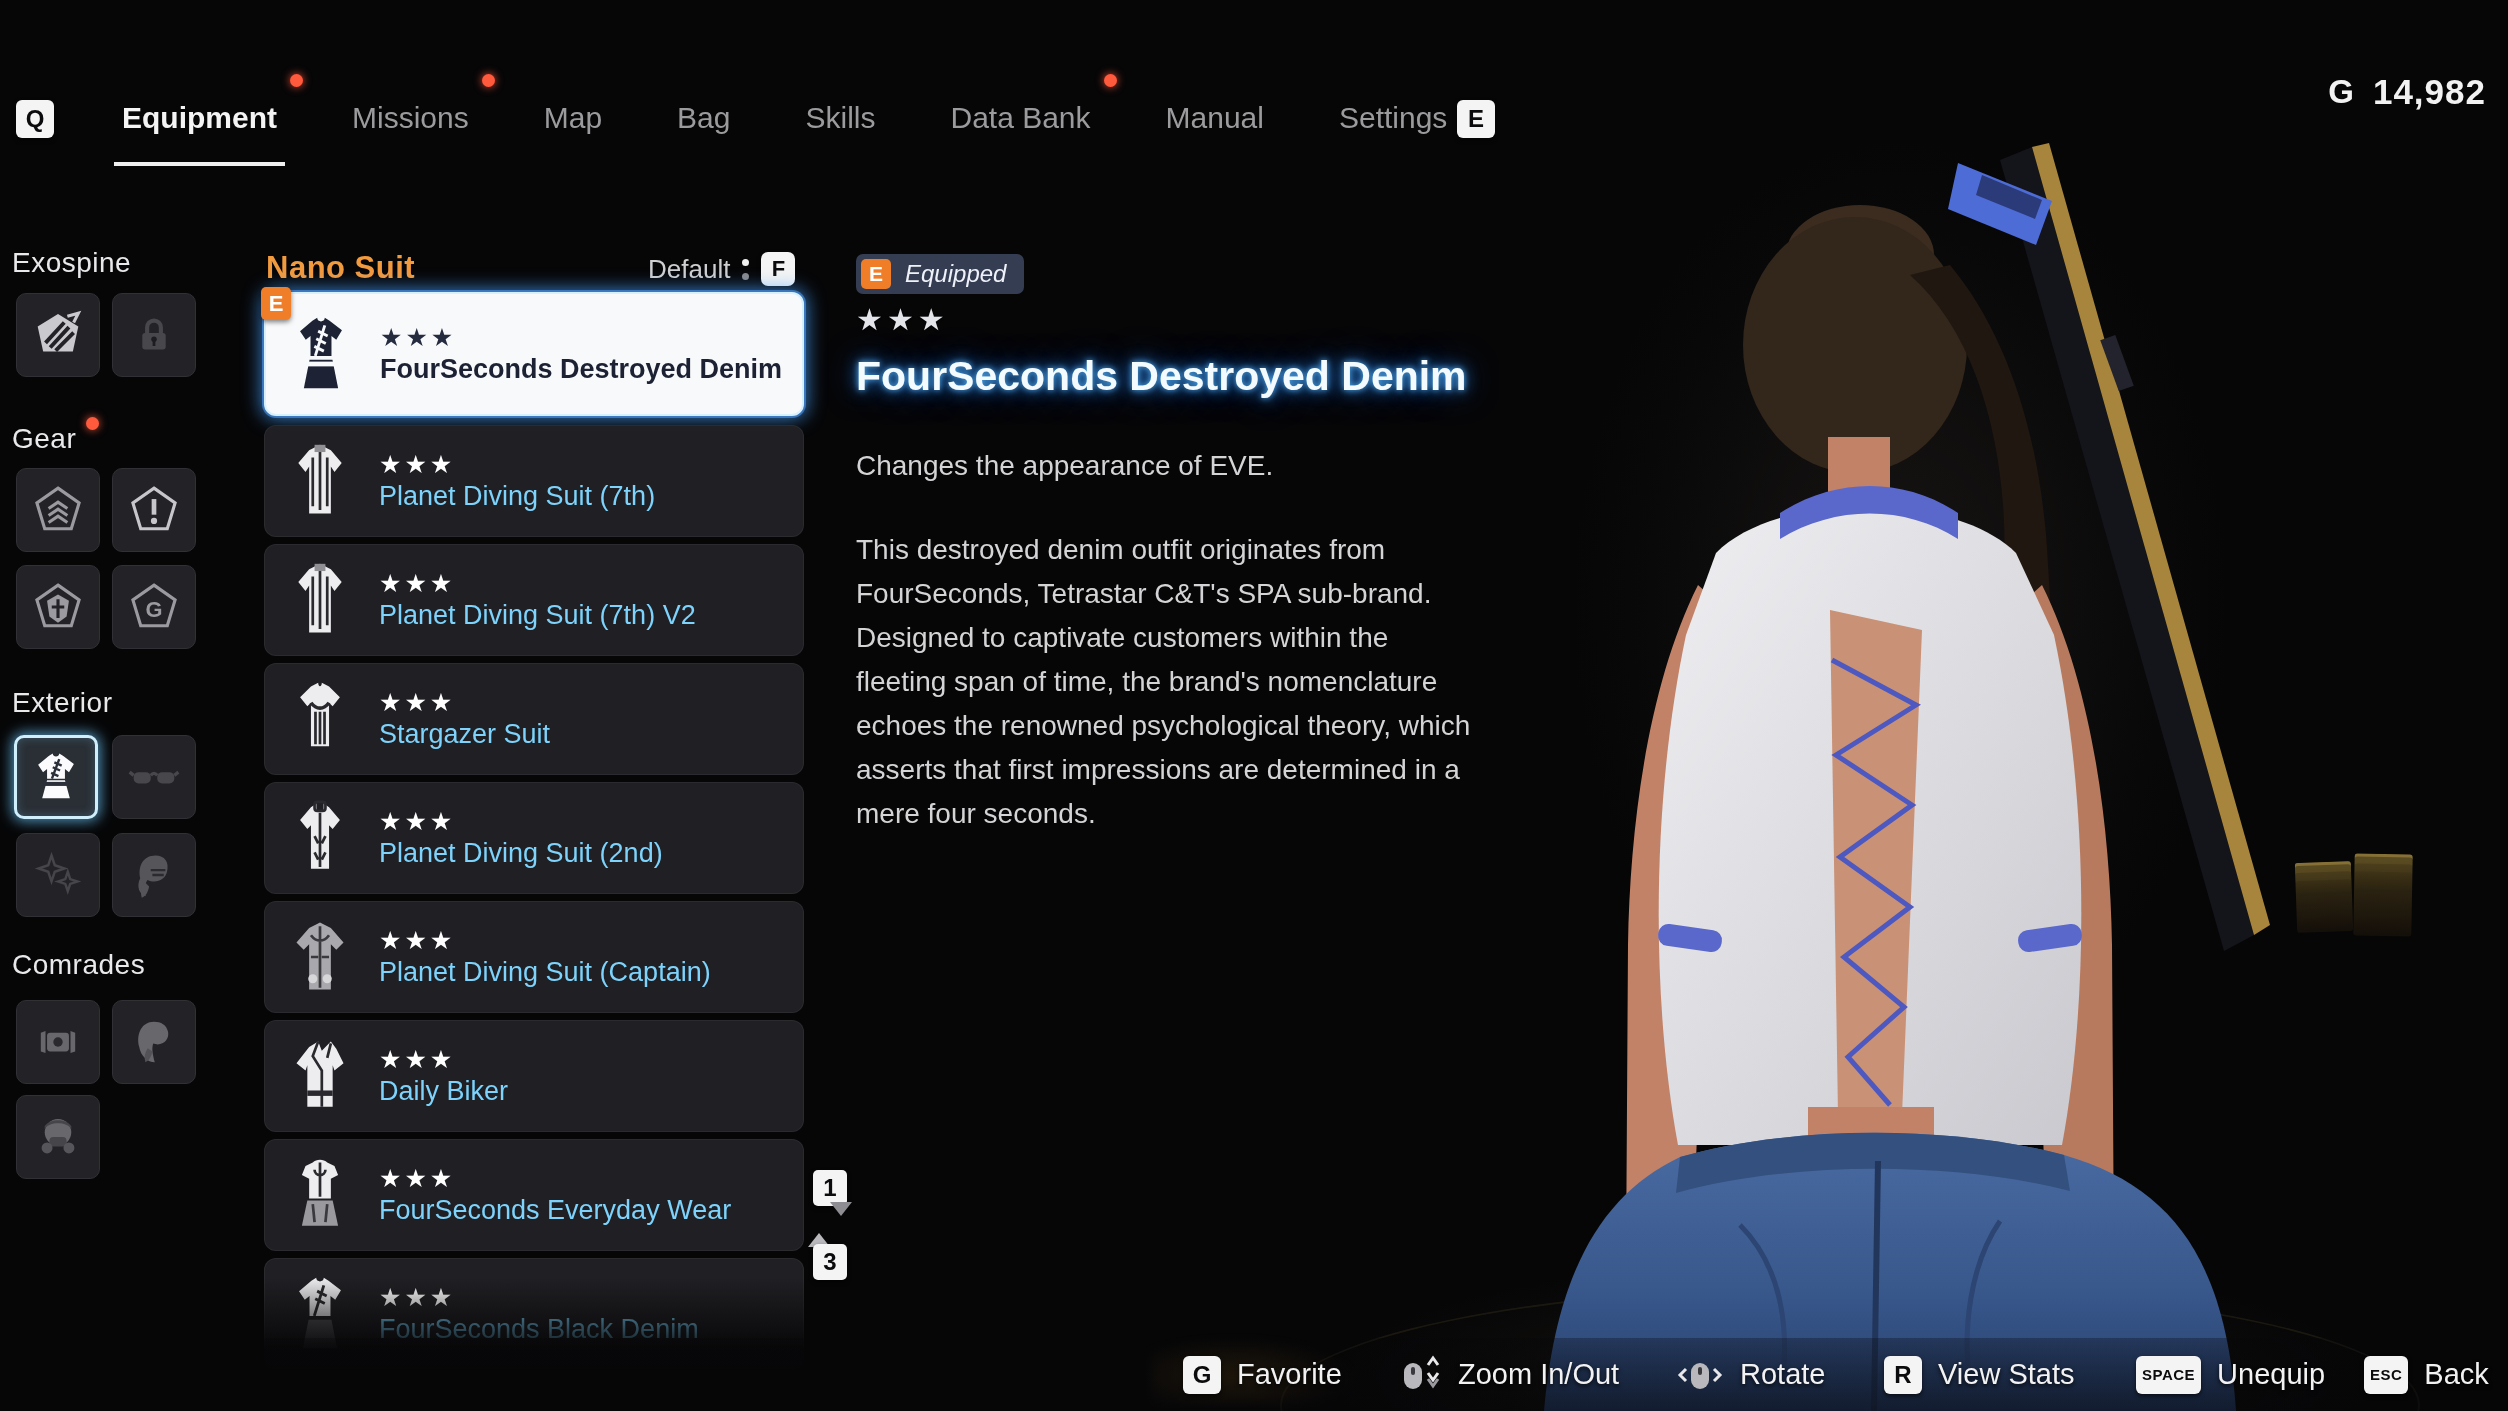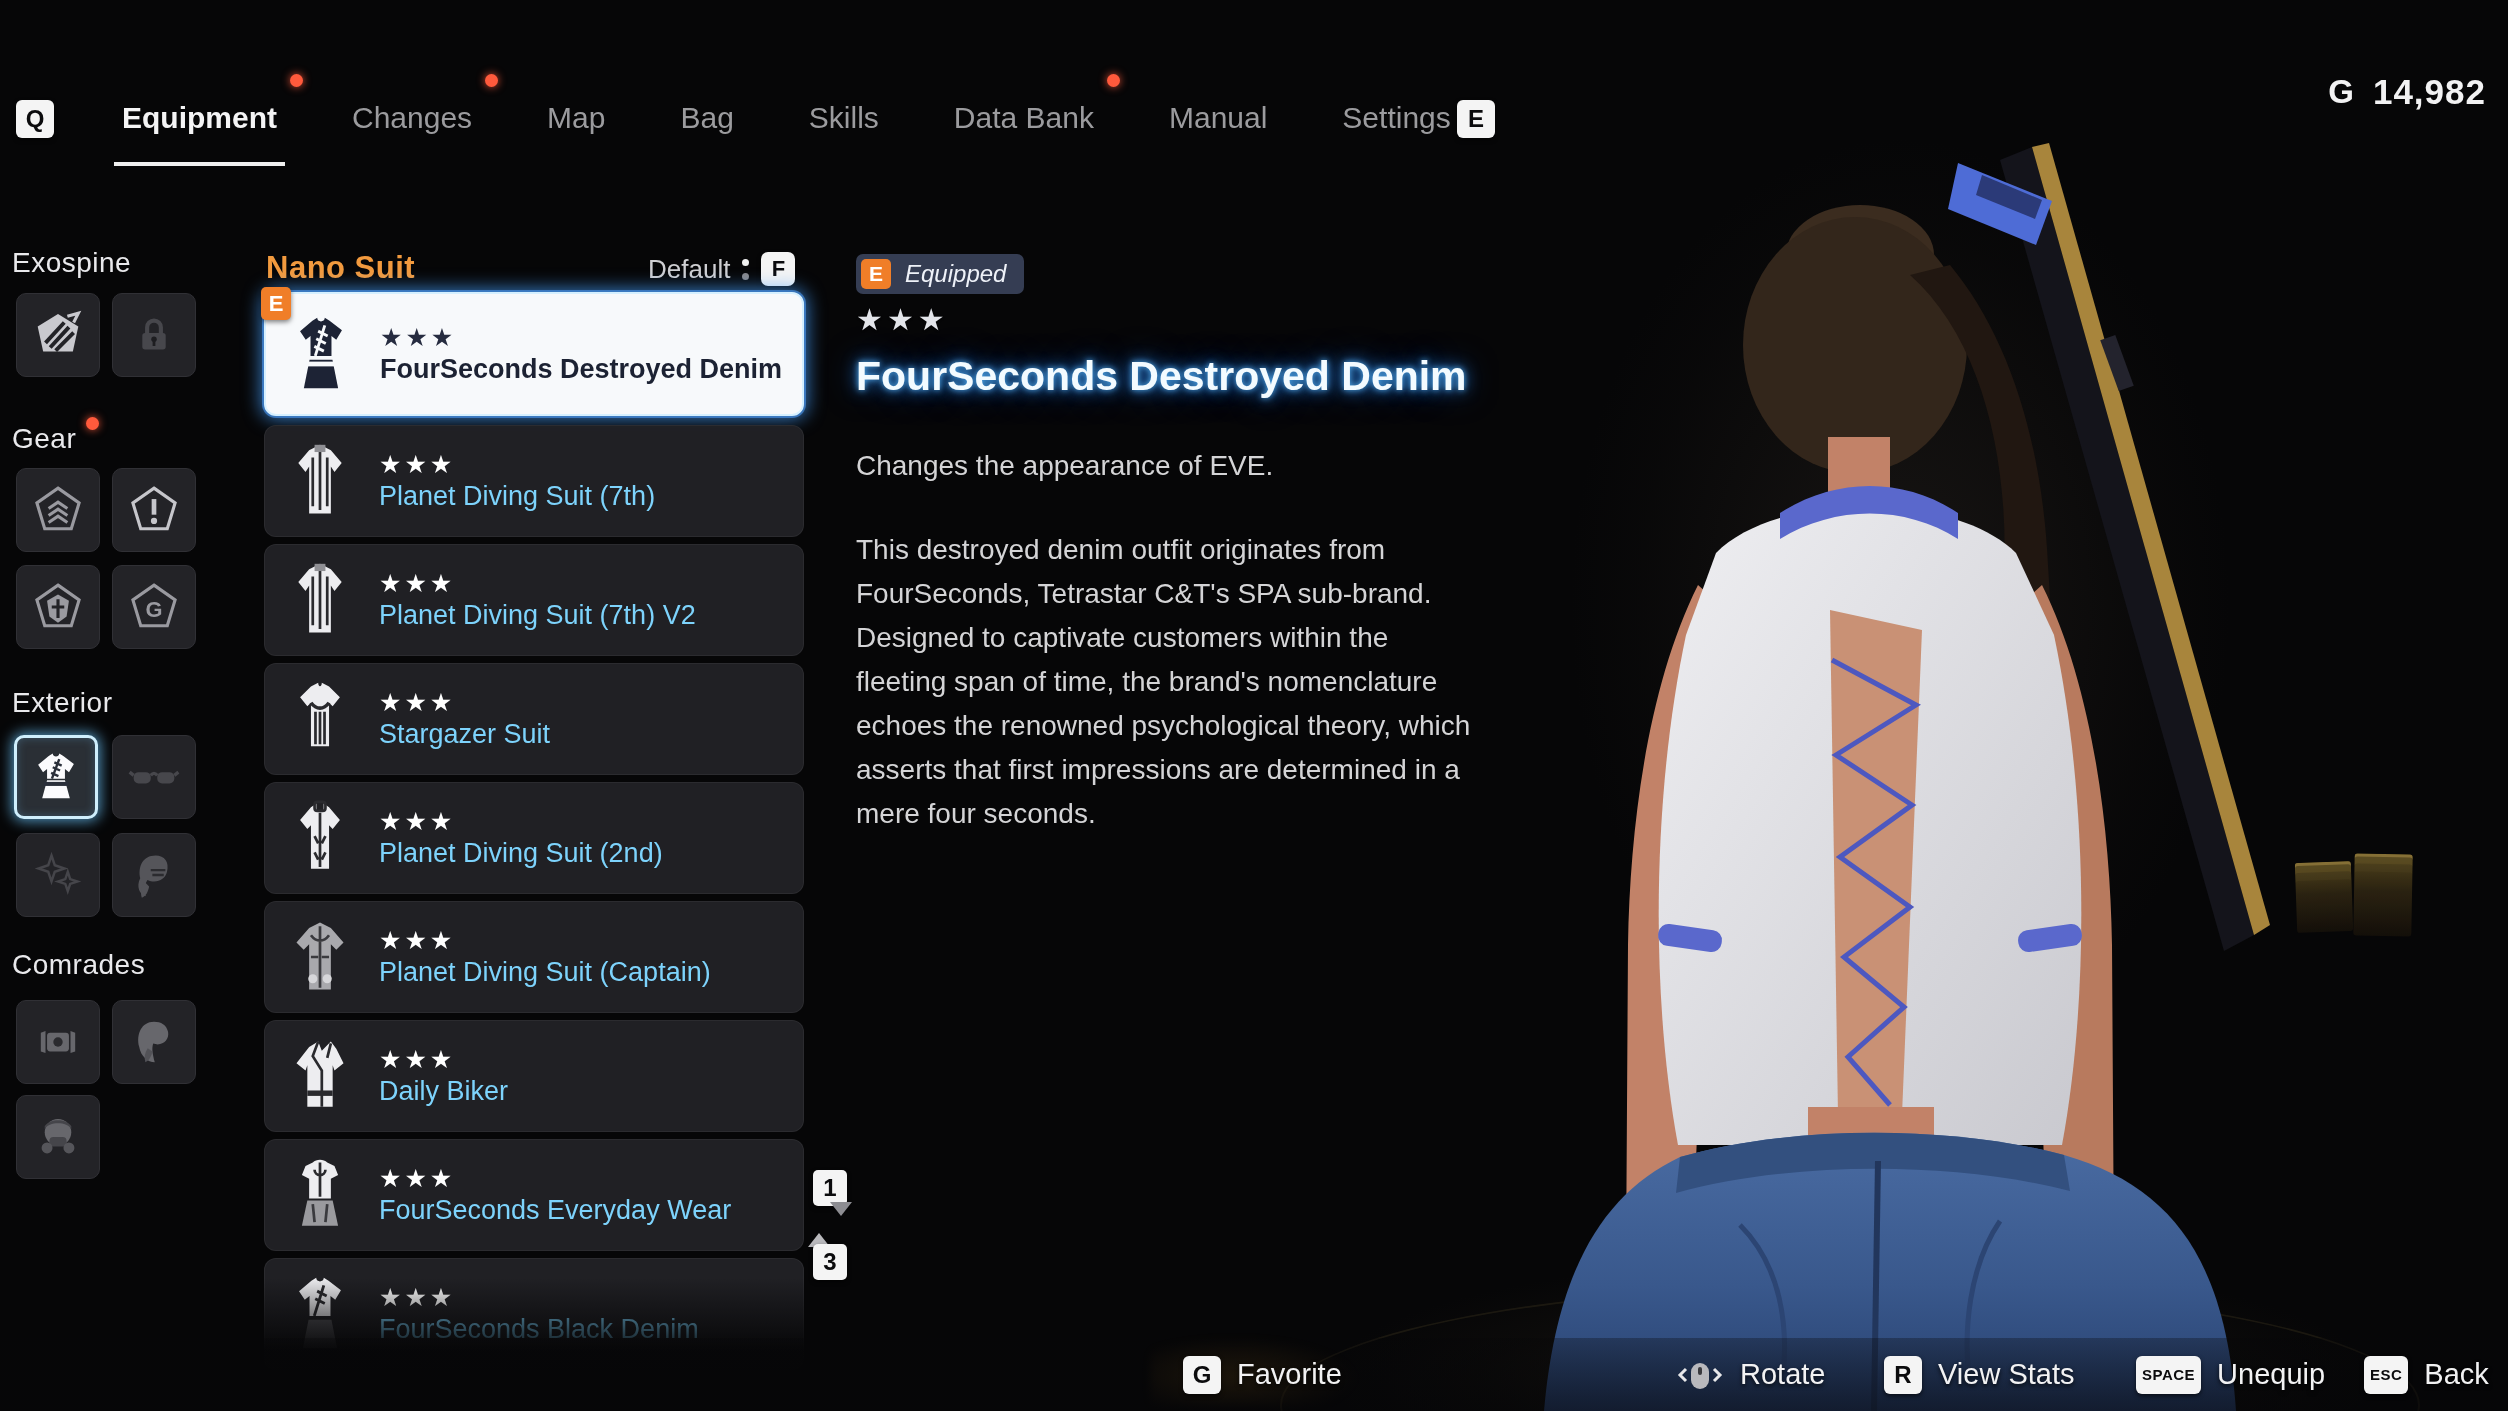--- a/index.html
+++ b/index.html
@@ -170,21 +170,21 @@
       <path d="M348 1056 L344 1306" stroke="#22365c" stroke-width="6" fill="none"></path>
       <path d="M210 1120 C250 1160 260 1220 252 1280" stroke="#2c4573" stroke-width="5" fill="none"></path>
       <path d="M470 1116 C440 1160 432 1224 440 1284" stroke="#2c4573" stroke-width="5" fill="none"></path>
     </svg>
   </div>
 
   <header class="topnav">
     <span class="key-badge nav-key-q">Q</span>
     <nav class="tabs">
       <div class="tab active"><span>Equipment</span><span class="dot"></span></div>
-      <div class="tab"><span>Changes</span><span class="dot"></span></div>
+      <div class="tab"><span>Missions</span><span class="dot"></span></div>
       <div class="tab"><span>Map</span></div>
       <div class="tab"><span>Bag</span></div>
       <div class="tab"><span>Skills</span></div>
       <div class="tab"><span>Data Bank</span><span class="dot"></span></div>
       <div class="tab"><span>Manual</span></div>
       <div class="tab"><span>Settings</span></div>
     </nav>
     <span class="key-badge nav-key-e">E</span>
     <div class="currency">
       <span class="gold-g">G</span>
@@ -455,20 +455,30 @@
     <h1 class="detail-title">FourSeconds Destroyed Denim</h1>
     <p class="detail-summary">Changes the appearance of EVE.</p>
     <p class="detail-desc">This destroyed denim outfit originates from FourSeconds, Tetrastar C&amp;T's SPA sub-brand. Designed to captivate customers within the fleeting span of time, the brand's nomenclature echoes the renowned psychological theory, which asserts that first impressions are determined in a mere four seconds.</p>
   </section>
 
   <footer class="bottombar">
     <div class="action a1">
       <span class="key-badge">G</span>
       <span class="label">Favorite</span>
     </div>
+    <div class="action a2">
+      <svg width="44" height="44" viewBox="0 0 44 44">
+        <rect x="6" y="10" width="18" height="26" rx="9" fill="#b9b9bd"></rect>
+        <rect x="13" y="14" width="4" height="8" rx="2" fill="#3a3a3e"></rect>
+        <polyline points="30,12 35,5 40,12" fill="none" stroke="#e8e8ea" stroke-width="3"></polyline>
+        <polyline points="30,20 35,27 40,20" fill="none" stroke="#e8e8ea" stroke-width="3"></polyline>
+        <polyline points="30,26 35,33 40,26" fill="none" stroke="#9a9a9e" stroke-width="3"></polyline>
+      </svg>
+      <span class="label">Zoom In/Out</span>
+    </div>
     <div class="action a3">
       <svg width="48" height="44" viewBox="0 0 48 44">
         <polyline points="10,16 4,22 10,28" fill="none" stroke="#e8e8ea" stroke-width="3"></polyline>
         <rect x="15" y="10" width="18" height="26" rx="9" fill="#b9b9bd"></rect>
         <rect x="22" y="14" width="4" height="8" rx="2" fill="#3a3a3e"></rect>
         <polyline points="38,16 44,22 38,28" fill="none" stroke="#e8e8ea" stroke-width="3"></polyline>
       </svg>
       <span class="label">Rotate</span>
     </div>
     <div class="action a4">

